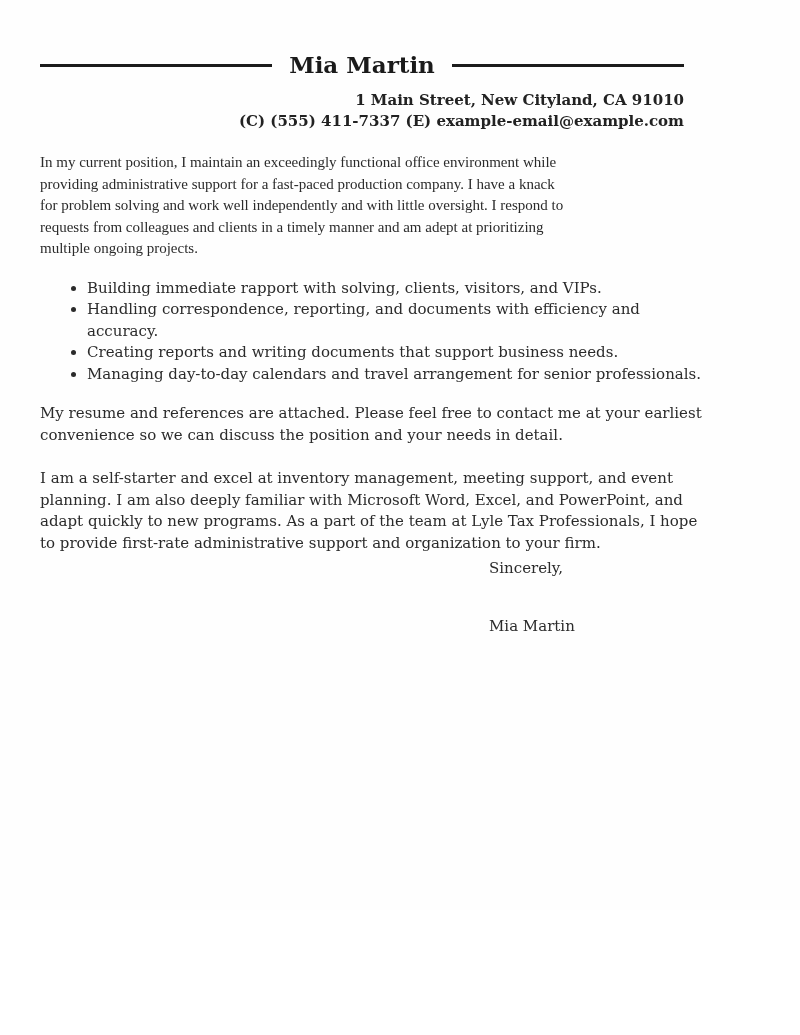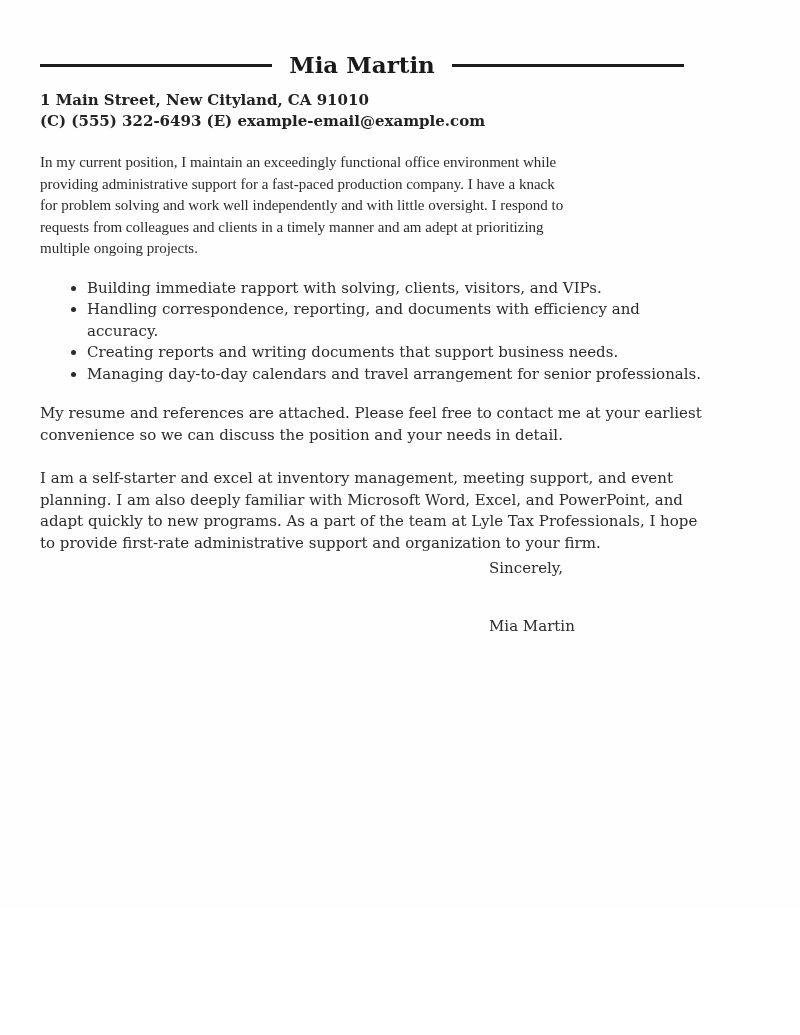--- a/index.html
+++ b/index.html
@@ -32,21 +32,21 @@
     flex: 0 0 auto;
     padding: 0 17px;
     font-size: 23px;
     font-weight: bold;
     color: #1a1a1a;
     white-space: nowrap;
   }
   .contact-block {
     width: 644px;
     margin-top: 10px;
-    text-align: left;
+    text-align: right;
     font-weight: bold;
     color: #222222;
   }
   .contact-line { line-height: 21px; }
   
   .salutation { margin-top: 9px; white-space: pre; }
   .para { white-space: pre; }
   .p1 { margin-top: 6px; }
   .p2 { margin-top: 20px; font-family: Liberation Serif, serif; }
   .p3-intro { margin-top: 20px; white-space: pre; }
@@ -72,21 +72,21 @@
 <div class="page">
 
   <div class="header-row">
     <div class="header-rule"></div>
     <div class="header-name">Mia Martin</div>
     <div class="header-rule"></div>
   </div>
 
   <div class="contact-block">
     <div class="contact-line">1 Main Street, New Cityland, CA 91010</div>
-    <div class="contact-line">(C) (555) 322-6493 (E) example-email@example.com</div>
+    <div class="contact-line">(C) (555) 411-7337 (E) example-email@example.com</div>
   </div>
 
 
 
   <div class="para p2">In my current position, I maintain an exceedingly functional office environment while
 providing administrative support for a fast-paced production company. I have a knack
 for problem solving and work well independently and with little oversight. I respond to
 requests from colleagues and clients in a timely manner and am adept at prioritizing
 multiple ongoing projects.</div>
 

